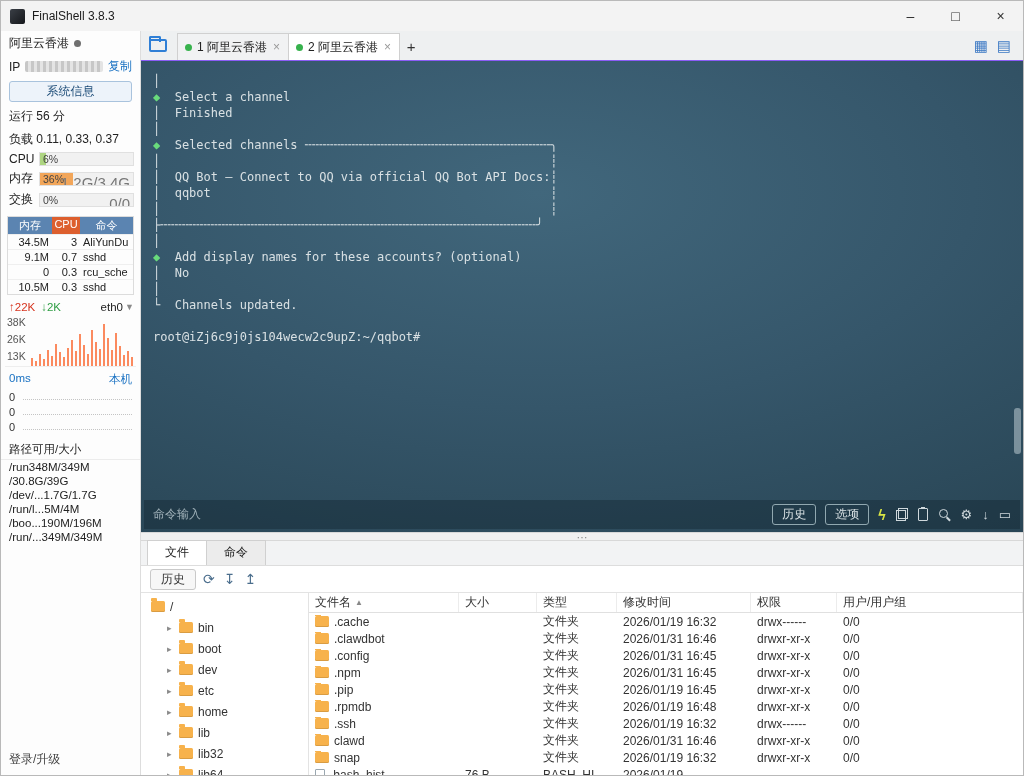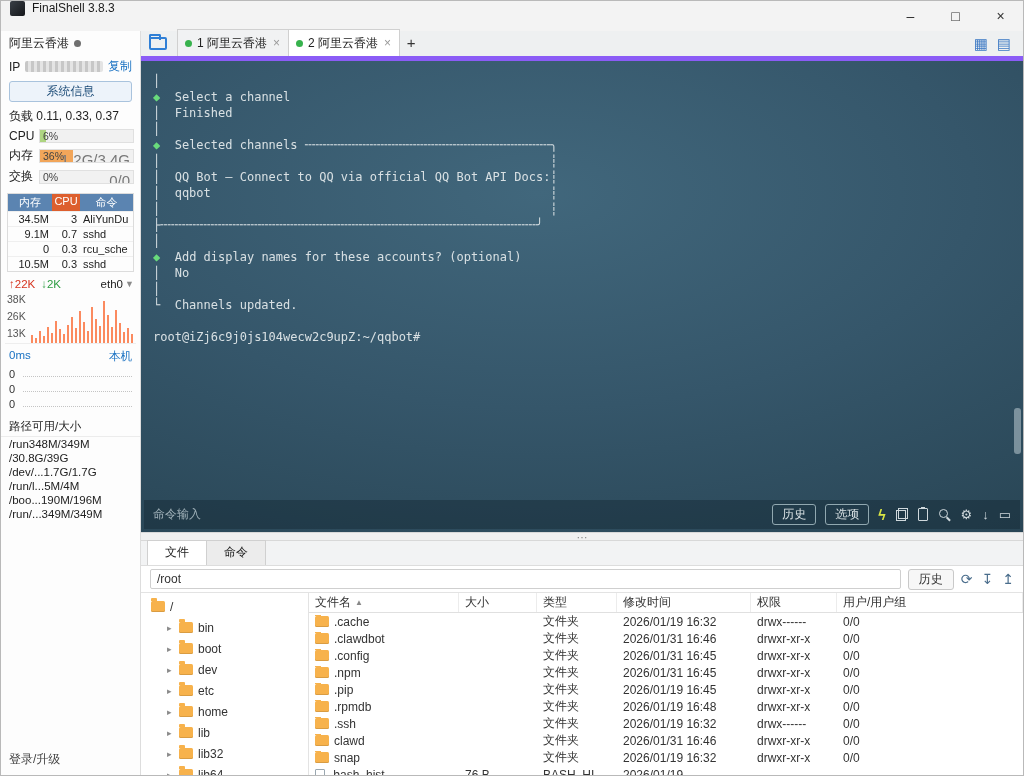--- a/index.html
+++ b/index.html
@@ -1,21 +1,21 @@
 <!DOCTYPE html>
 <html><head>
 <meta charset="utf-8">
 <style>
   *{margin:0;padding:0;box-sizing:border-box}
   html,body{width:1024px;height:776px;overflow:hidden}
   body{font-family:"Liberation Sans",sans-serif;font-size:12px;color:#222;background:#fff}
   .window{width:1024px;height:776px;border:1px solid #b9b9b9;display:flex;flex-direction:column;background:#fff}
 
   
-  .titlebar{height:30px;background:#f3f3f3;display:flex;padding-left:9px;gap:7px;flex:none}
+  .titlebar{height:30px;background:#f3f3f3;display:flex;align-items:center;padding-left:9px;gap:7px;flex:none}
   .app-icon{width:15px;height:15px;background:linear-gradient(135deg,#3a3f46,#14161a);border-radius:2px}
   .title{font-size:12px;color:#1b1b1b}
   .win-controls{margin-left:auto;display:flex;height:100%}
   .win-btn{width:45px;height:100%;display:flex;align-items:center;justify-content:center;font-size:14px;color:#333}
 
   .body{flex:1;display:flex;min-height:0}
 
   
   .sidebar{width:140px;background:#fdfdfd;border-right:1px solid #ddd;display:flex;flex-direction:column;overflow:hidden;position:relative;flex:none}
   .sb-row{display:flex;align-items:center;gap:5px;padding:4px 8px 2px}
@@ -54,21 +54,21 @@
 
   .dtable{margin-top:8px;font-size:11.5px}
   .drow{display:flex;justify-content:flex-start;padding:1px 8px;white-space:nowrap}
   .drow.head{color:#222;padding-bottom:2px;border-bottom:1px solid #ececec}
   .drow span:last-child{text-align:right}
   .login-link{position:absolute;left:8px;bottom:7px;color:#444}
 
   
   .main{flex:1;display:flex;flex-direction:column;min-width:0}
 
-  .tabbar{height:30px;background:#eef0f1;border-bottom:5px solid #8b5cf6;display:flex;align-items:flex-end;padding-left:8px;flex:none}
+  .tabbar{height:30px;background:#eef0f1;border-bottom:1px solid #8b5cf6;display:flex;align-items:flex-end;padding-left:8px;flex:none}
   .conn-ic{width:18px;height:13px;border:2px solid #2f7fd6;border-radius:2px;position:relative;align-self:center;margin-right:10px}
   .conn-ic::before{content:"";position:absolute;top:-5px;left:-2px;width:8px;height:4px;border:2px solid #2f7fd6;border-bottom:none;border-radius:2px 2px 0 0}
   .tab{height:27px;display:flex;align-items:center;gap:5px;padding:0 7px;border:1px solid #d0d0d0;border-bottom:none;background:#f1f2f3;margin-right:-1px}
   .tab.active{background:#fff}
   .tab-dot{width:7px;height:7px;border-radius:50%;background:#37b24d;flex:none}
   .tab-close{color:#999;font-size:12px;padding:0 1px}
   .newtab{width:24px;height:27px;display:flex;align-items:center;justify-content:center;font-size:15px;color:#333}
   .tab-right{margin-left:auto;align-self:center;display:flex;gap:9px;padding-right:12px;color:#3b78c4;font-size:15px}
 
   
@@ -142,20 +142,23 @@
       <div class="sb-row">
         <span>阿里云香港</span>
         <span class="sync-dot"></span>
       </div>
       <div class="sb-row">
         <span>IP</span>
         <span class="ip-blur"></span>
         <span class="link-blue">复制</span>
       </div>
       <div class="sys-btn">系统信息</div>
+      <div class="sb-row">
+        <span>运行 56 分</span>
+      </div>
       <div class="sb-row">
         <span>负载 0.11, 0.33, 0.37</span>
       </div>
 
       <div class="meter-row">
         <span class="meter-label">CPU</span>
         <span class="meter">
           <span class="meter-fill cpu-fill" style="width: 6%;"></span>
           <span class="meter-text">6%</span>
         </span>
@@ -351,21 +354,20 @@
       <div class="splitter">
           <span>⋯</span>
         </div>
 
       <div class="filepanel">
         <div class="fp-tabs">
           <span class="fp-tab active">文件</span>
           <span class="fp-tab">命令</span>
         </div>
         <div class="pathbar">
-          <span class="path-input">/root</span>
           <span class="pb-btn">历史</span>
           <span class="pb-icons">
             <span>⟳</span>
             <span>↧</span>
             <span>↥</span>
           </span>
         </div>
         <div class="fp-body">
           <div class="tree">
             <div class="tree-row">

